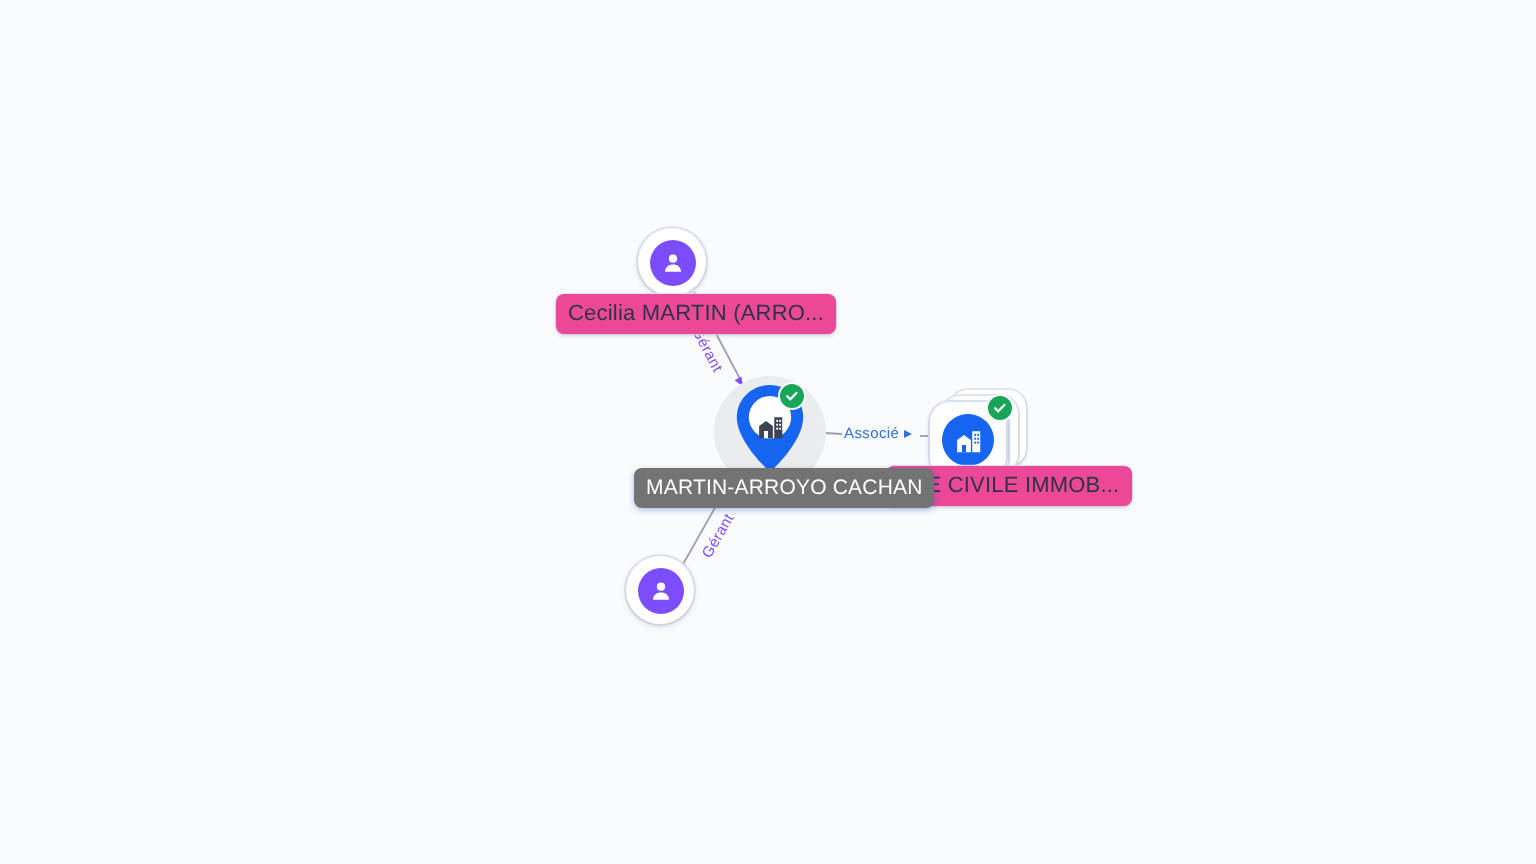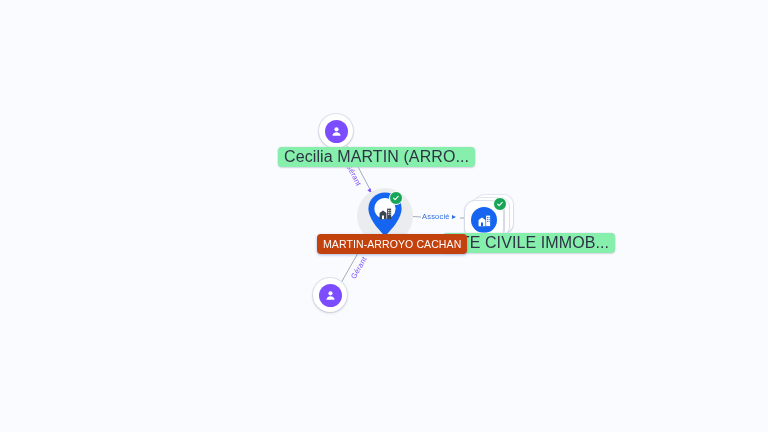--- a/index.html
+++ b/index.html
@@ -144,31 +144,31 @@
     align-items: center;
     justify-content: center;
     box-sizing: border-box;
   }
   .verified svg { display: block; }
 
   
   .node-label {
     position: absolute;
     white-space: nowrap;
-    font-size: 16px;
+    font-size: 11px;
     line-height: 14px;
     color: #2e3446;
-    background: #86efac;
+    background: #ec4899;
     border-radius: 4px;
     padding: 3px 6px;
     box-shadow: 0 1px 2px rgba(30,40,80,0.14), 0 0 0 0.6px rgba(226,229,240,0.9);
     letter-spacing: 0.1px;
   }
   .node-label.selected {
-    background: #c2410c;
+    background: #737373;
     color: #ffffff;
     font-size: 10.5px;
     box-shadow: 0 1px 3px rgba(20,70,170,0.35);
     z-index: 40;
   }
 
   
   .edge-label {
     position: absolute;
     white-space: nowrap;

